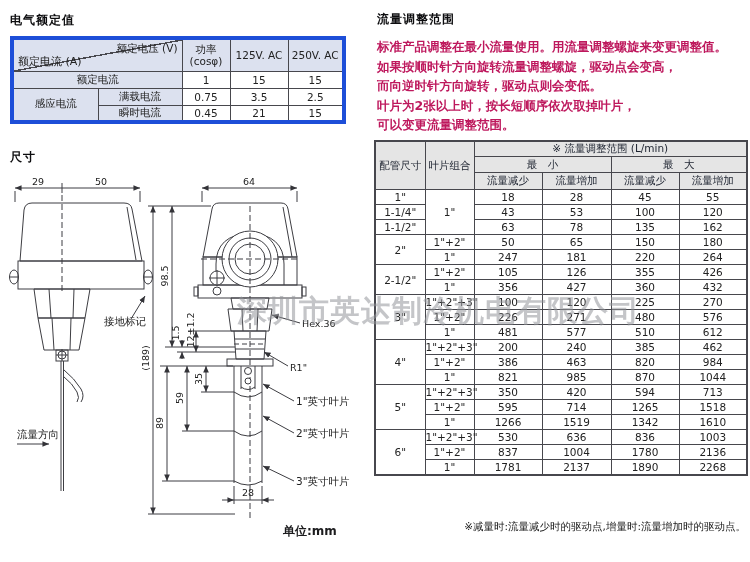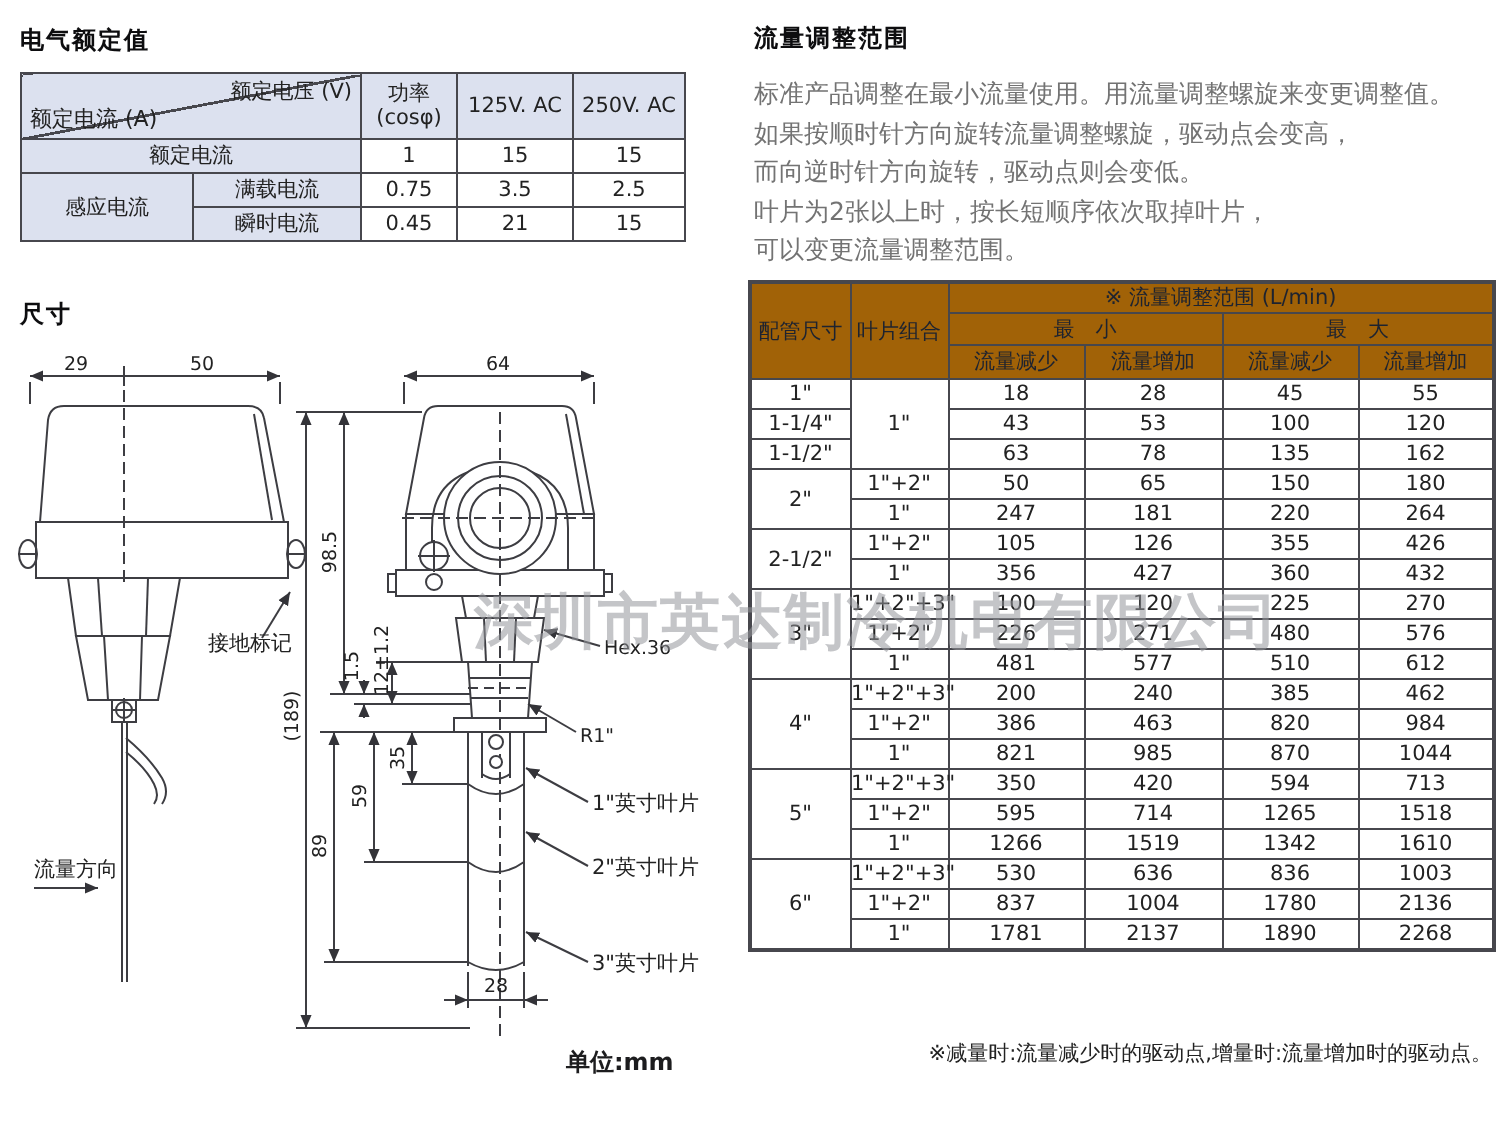--- a/index.html
+++ b/index.html
@@ -8,43 +8,43 @@
     background:#ffffff; color:#1c1c1e;
     font-family:"DejaVu Sans","Liberation Sans",sans-serif;
   }
   .sec-title { font-size:12px; font-weight:bold; color:#0d0d0f; letter-spacing:1px; }
 
   
   #sec-electrical { position:absolute; left:10px; top:12px; }
   table.t { border-collapse:collapse; table-layout:fixed; background:#fff; }
   .t td { border:1px solid #47474d; font-size:10.5px; text-align:center;
           vertical-align:middle; padding:0; color:#222; }
-  #et { width:332px; margin-top:7px; border:1px solid #1d4ed8; }
+  #et { width:332px; margin-top:7px; border:4px solid #1d4ed8; }
   #et tr:first-child  { height:33px; }
   #et tr:not(:first-child) { height:17px; }
   #et .hd { background:#dce1ef; }
   #et .pre { white-space:pre-line; line-height:12px;text-align:center; }
   .diag { position:relative; background-color:#dce1ef;
     background-image:linear-gradient(to bottom right,
       rgba(0,0,0,0) calc(50% - 0.7px), #47474d calc(50% - 0.7px),
       #47474d calc(50% + 0.7px), rgba(0,0,0,0) calc(50% + 0.7px)); }
   .diag .c-top { position:absolute; top:2px; right:4px; font-size:10.5px; }
   .diag .c-bot { position:absolute; bottom:2px; left:4px; font-size:11px; }
 
   
   #dim-title { position:absolute; left:10px; top:149px; }
   #dim-svg { position:absolute; left:5px; top:173px; }
   #unit-label { position:absolute; left:283px; top:523px; font-size:12px; font-weight:bold; }
 
   
   #flow-title { position:absolute; left:377px; top:11px; }
   #flow-desc { position:absolute; left:377px; top:37px; width:372px;
-               font-size:12.5px; line-height:19.5px; color:#737373; }
+               font-size:12.5px; line-height:19.5px; color:#be185d;font-weight:bold; }
   #ft { position:absolute; left:374px; top:140px; width:372px; border:2px solid #47474d; }
-  #ft thead td { background:#a16207; color:#1d2330; }
+  #ft thead td { background:#e5e5e5; color:#1d2330; }
   #ft thead tr:nth-child(1) { height:15px; }
   #ft thead tr:nth-child(2) { height:16px; }
   #ft thead tr:nth-child(3) { height:17px; }
   #ft tbody tr { height:15px; }
   #ft td { font-size:10.5px; }
   #ft col.c1 { width:50px; } #ft col.c2 { width:49px; }
   #ft col.c3 { width:68px; } #ft col.c4 { width:69px; }
   #ft col.c5 { width:68px; } #ft col.c6 { width:68px; }
   #flow-note { position:absolute; left:374px; top:520px; width:372px;
                text-align:right; font-size:10.5px; color:#222; }

